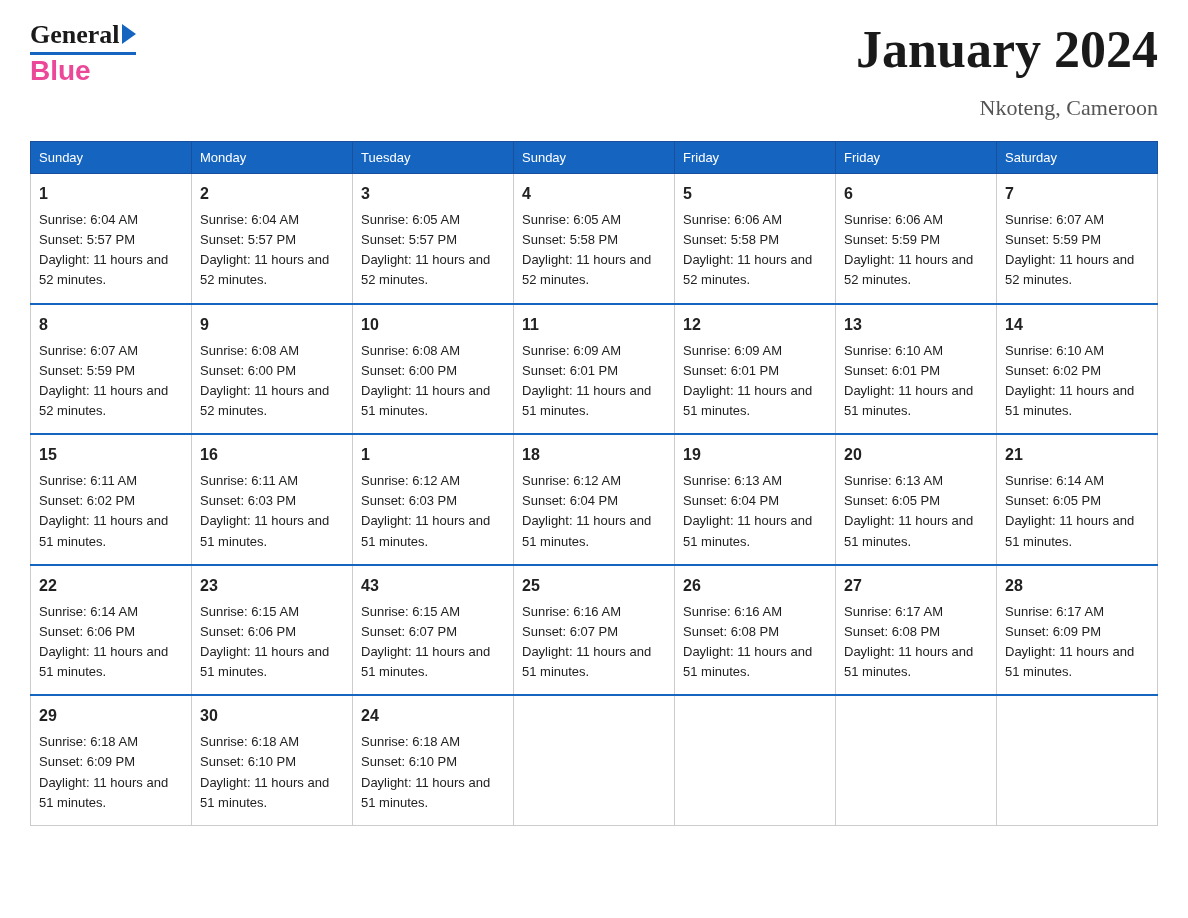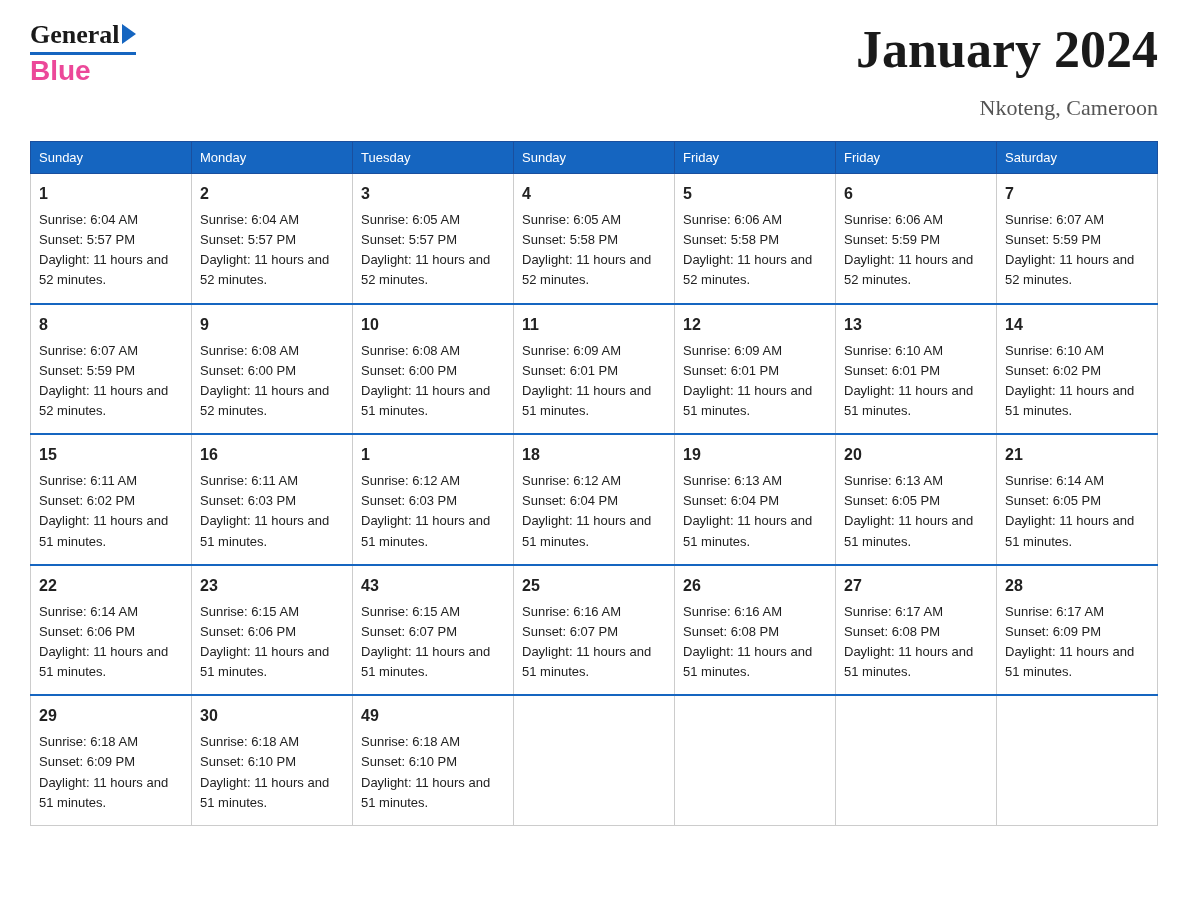--- a/index.html
+++ b/index.html
@@ -263,21 +263,21 @@
       <tr class="row-divider">
         <td>
           <span class="day-num">29</span>
           <div class="day-info">Sunrise: 6:18 AM<br>Sunset: 6:09 PM<br>Daylight: 11 hours and 51 minutes.</div>
         </td>
         <td>
           <span class="day-num">30</span>
           <div class="day-info">Sunrise: 6:18 AM<br>Sunset: 6:10 PM<br>Daylight: 11 hours and 51 minutes.</div>
         </td>
         <td>
-          <span class="day-num">49</span>
+          <span class="day-num">24</span>
           <div class="day-info">Sunrise: 6:18 AM<br>Sunset: 6:10 PM<br>Daylight: 11 hours and 51 minutes.</div>
         </td>
         <td class="empty-cell"></td>
         <td class="empty-cell"></td>
         <td class="empty-cell"></td>
         <td class="empty-cell"></td>
       </tr>
     </tbody>
 </table>
 

